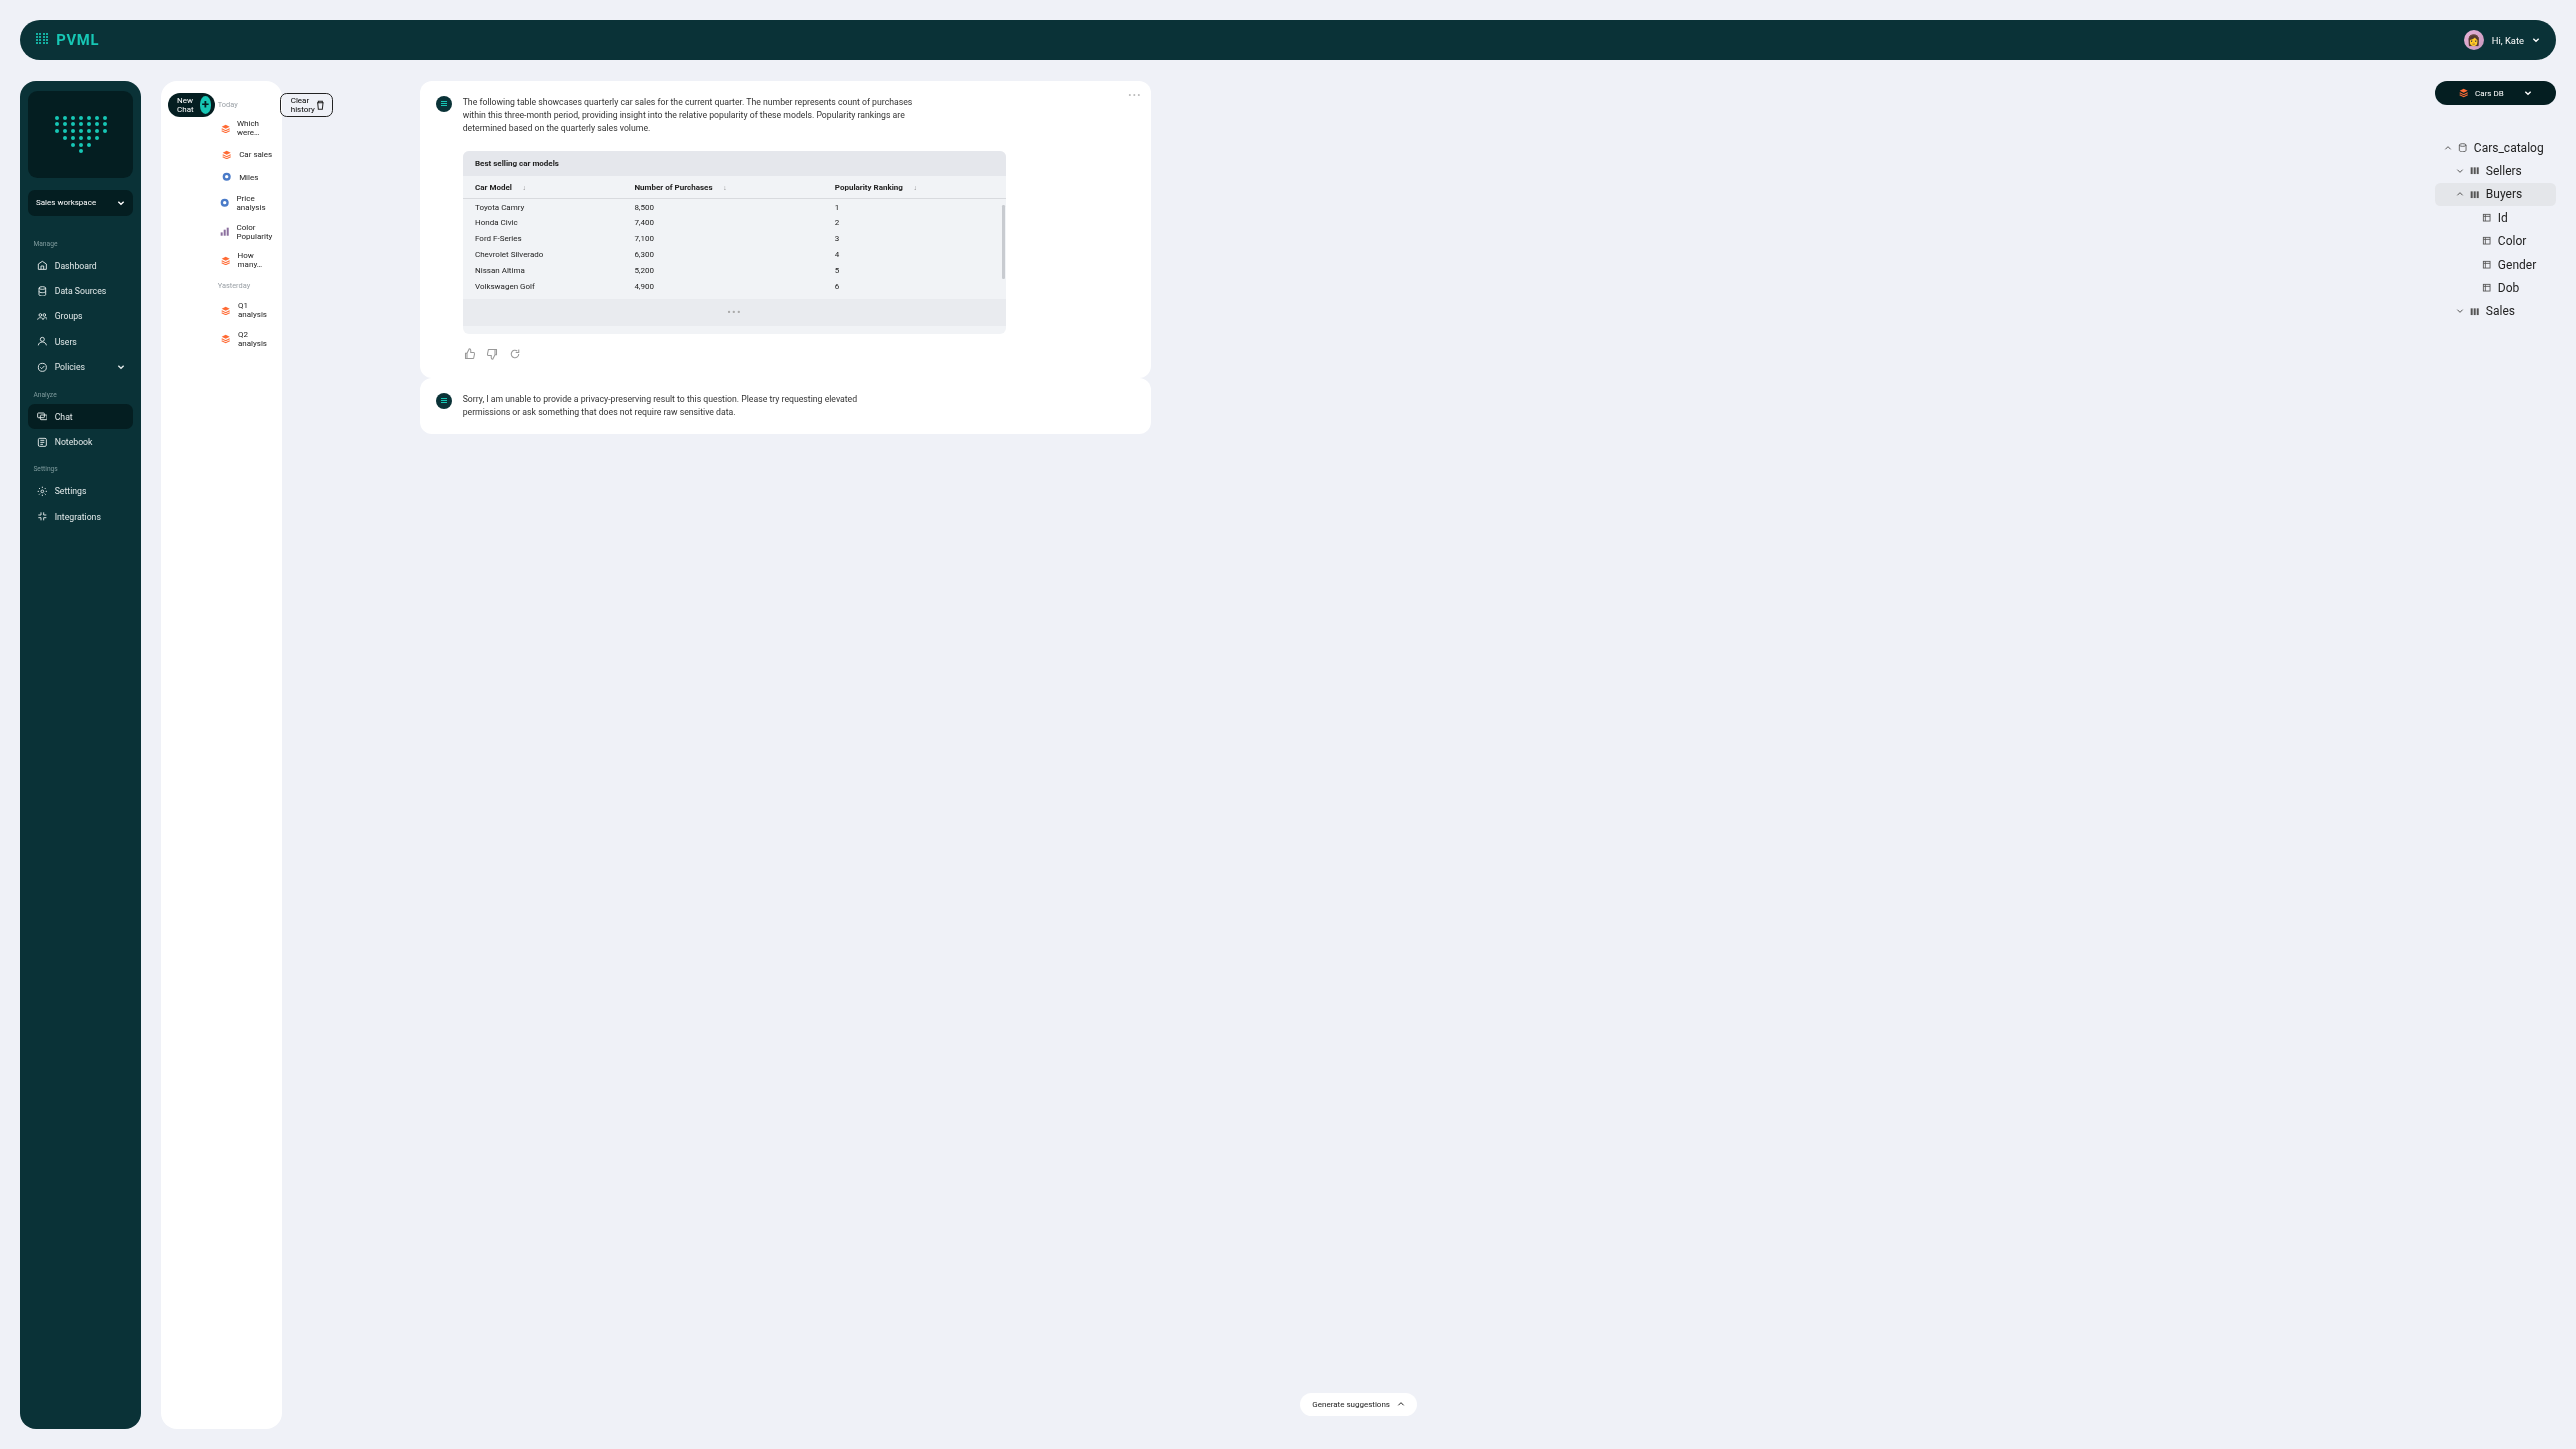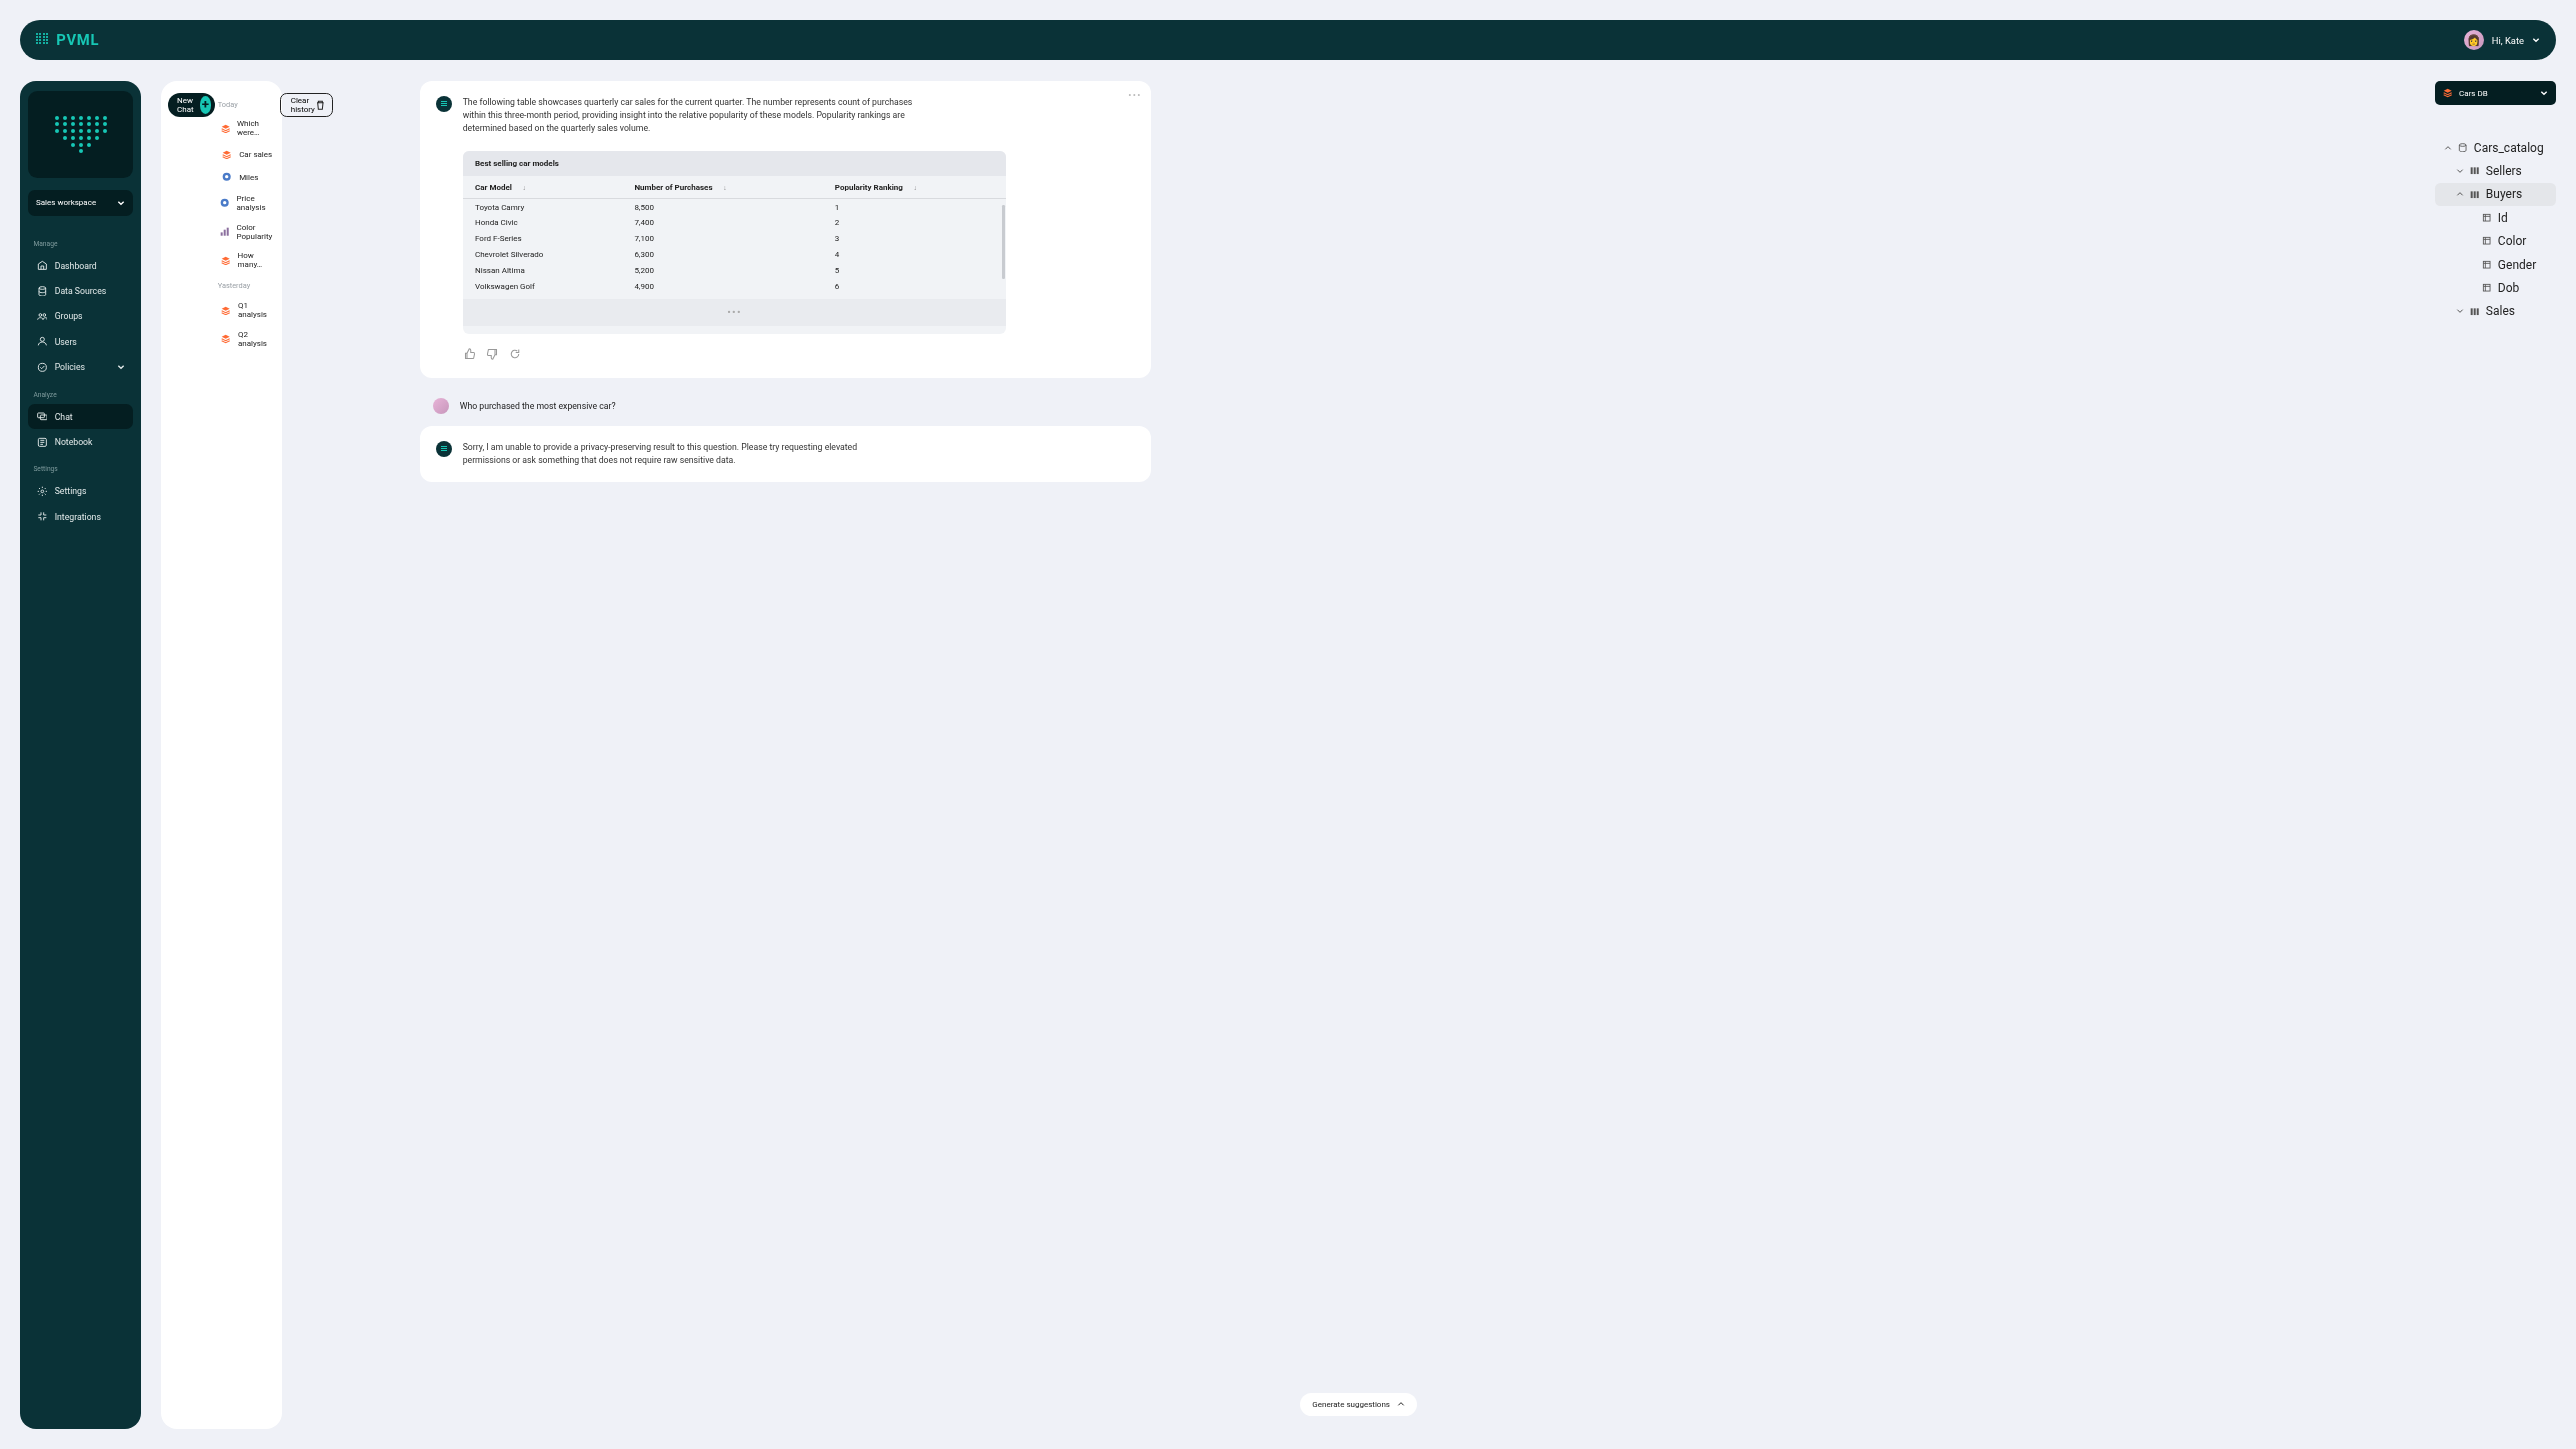--- a/index.html
+++ b/index.html
@@ -65,21 +65,21 @@
 .ai-card.small{padding:14.8px 16px}
 .ai-card.small .ai-text{max-width:429px}
 
 .gen-sugg{margin:17.4px auto 13.4px;width:fit-content;background:#fff;border-radius:12px;padding:6.7px 12px;font-size:8px;color:#222;display:flex;align-items:center;gap:6.7px;cursor:pointer}
 
 .input-bar{margin:0 auto;width:547px;background:#fff;border-radius:20px;height:40px;display:flex;align-items:center;padding:0 6.7px 0 16px}
 .input-bar input{flex:1;border:none;outline:none;font-size:9.4px;color:#333}
 .sendbtn{width:28px;height:28px;border-radius:50%;background:#e5e7ec;display:flex;align-items:center;justify-content:center;cursor:pointer}
 
 .rightpanel{width:121px;display:flex;flex-direction:column}
-.db-sel{background:#041e21;color:#fff;border-radius:5px;height:24px;display:flex;align-items:center;padding:0 8px;gap:6.7px;font-size:8px;cursor:pointer;margin-bottom:31px}
+.db-sel{background:#041e21;color:#fff;border-radius:12px;height:24px;display:flex;align-items:center;padding:0 24px;gap:6.7px;font-size:8px;cursor:pointer;margin-bottom:31px}
 .db-sel .dbchev{margin-left:auto}
 .tree{background:transparent;font-size:12px;color:#222}
 .tree-item{display:flex;align-items:center;gap:5.4px;padding:4.7px 4px;border-radius:5.4px;cursor:pointer}
 .tree-item.active{background:#e4e6ea}
 .tree-item .indent0{width:0}
 .tree-item .indent1{width:12px}
 .tree-item .indent2{width:24px}
 .tree-item .chv{width:8px}
 .tree-item .tic{width:10.7px;display:flex;align-items:center;justify-content:center;color:#555}
 
@@ -447,24 +447,20 @@
             </svg>
           </span>
         <span>
             <svg width="12" height="12" viewBox="0 0 16 16" fill="none" stroke="#999" stroke-width="1.4">
               <path d="M13 8a5 5 0 11-2-4M13 2v4h-4"></path>
             </svg>
           </span>
       </div>
     </div>
 
-    <div class="msg-user" style="margin-top:20px">
-      <span class="uavatar"></span>
-      <span class="text">Who purchased the most expensive car?</span>
-    </div>
 
     <div class="ai-card small">
       <div class="row1">
         <span class="ai-avatar">
             <span class="mini">
               <i></i>
               <i></i>
               <i></i>
               <i></i>
               <i></i>

